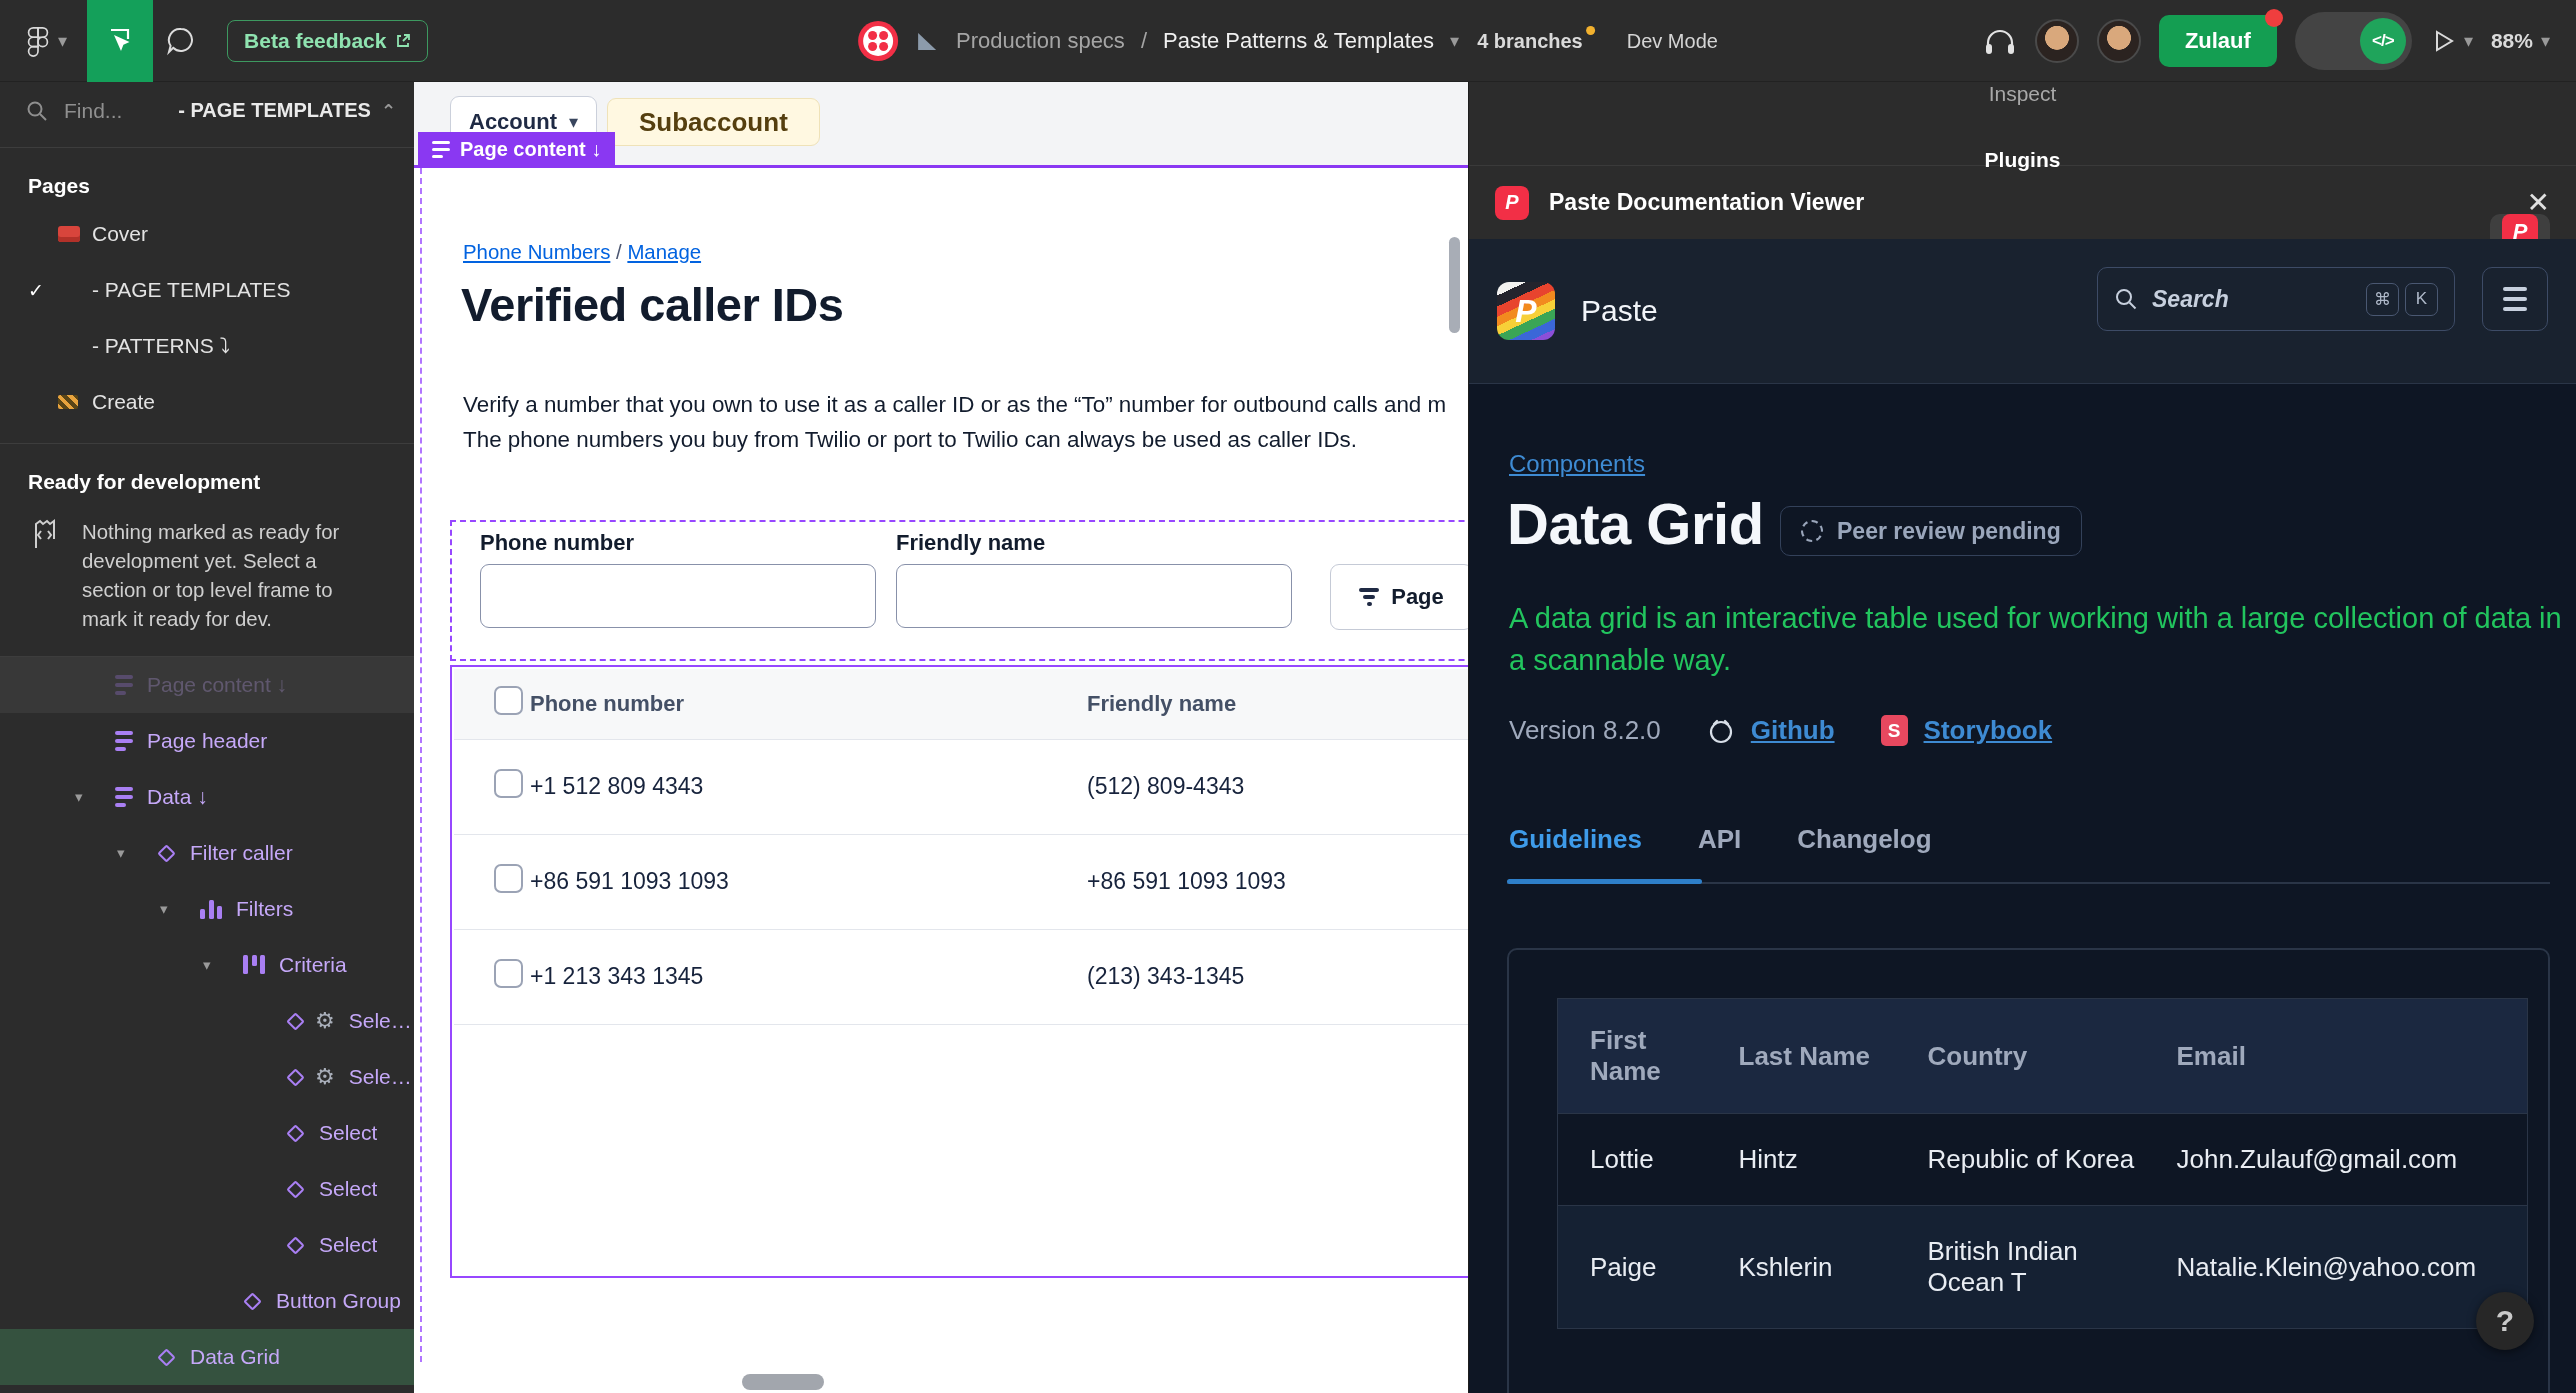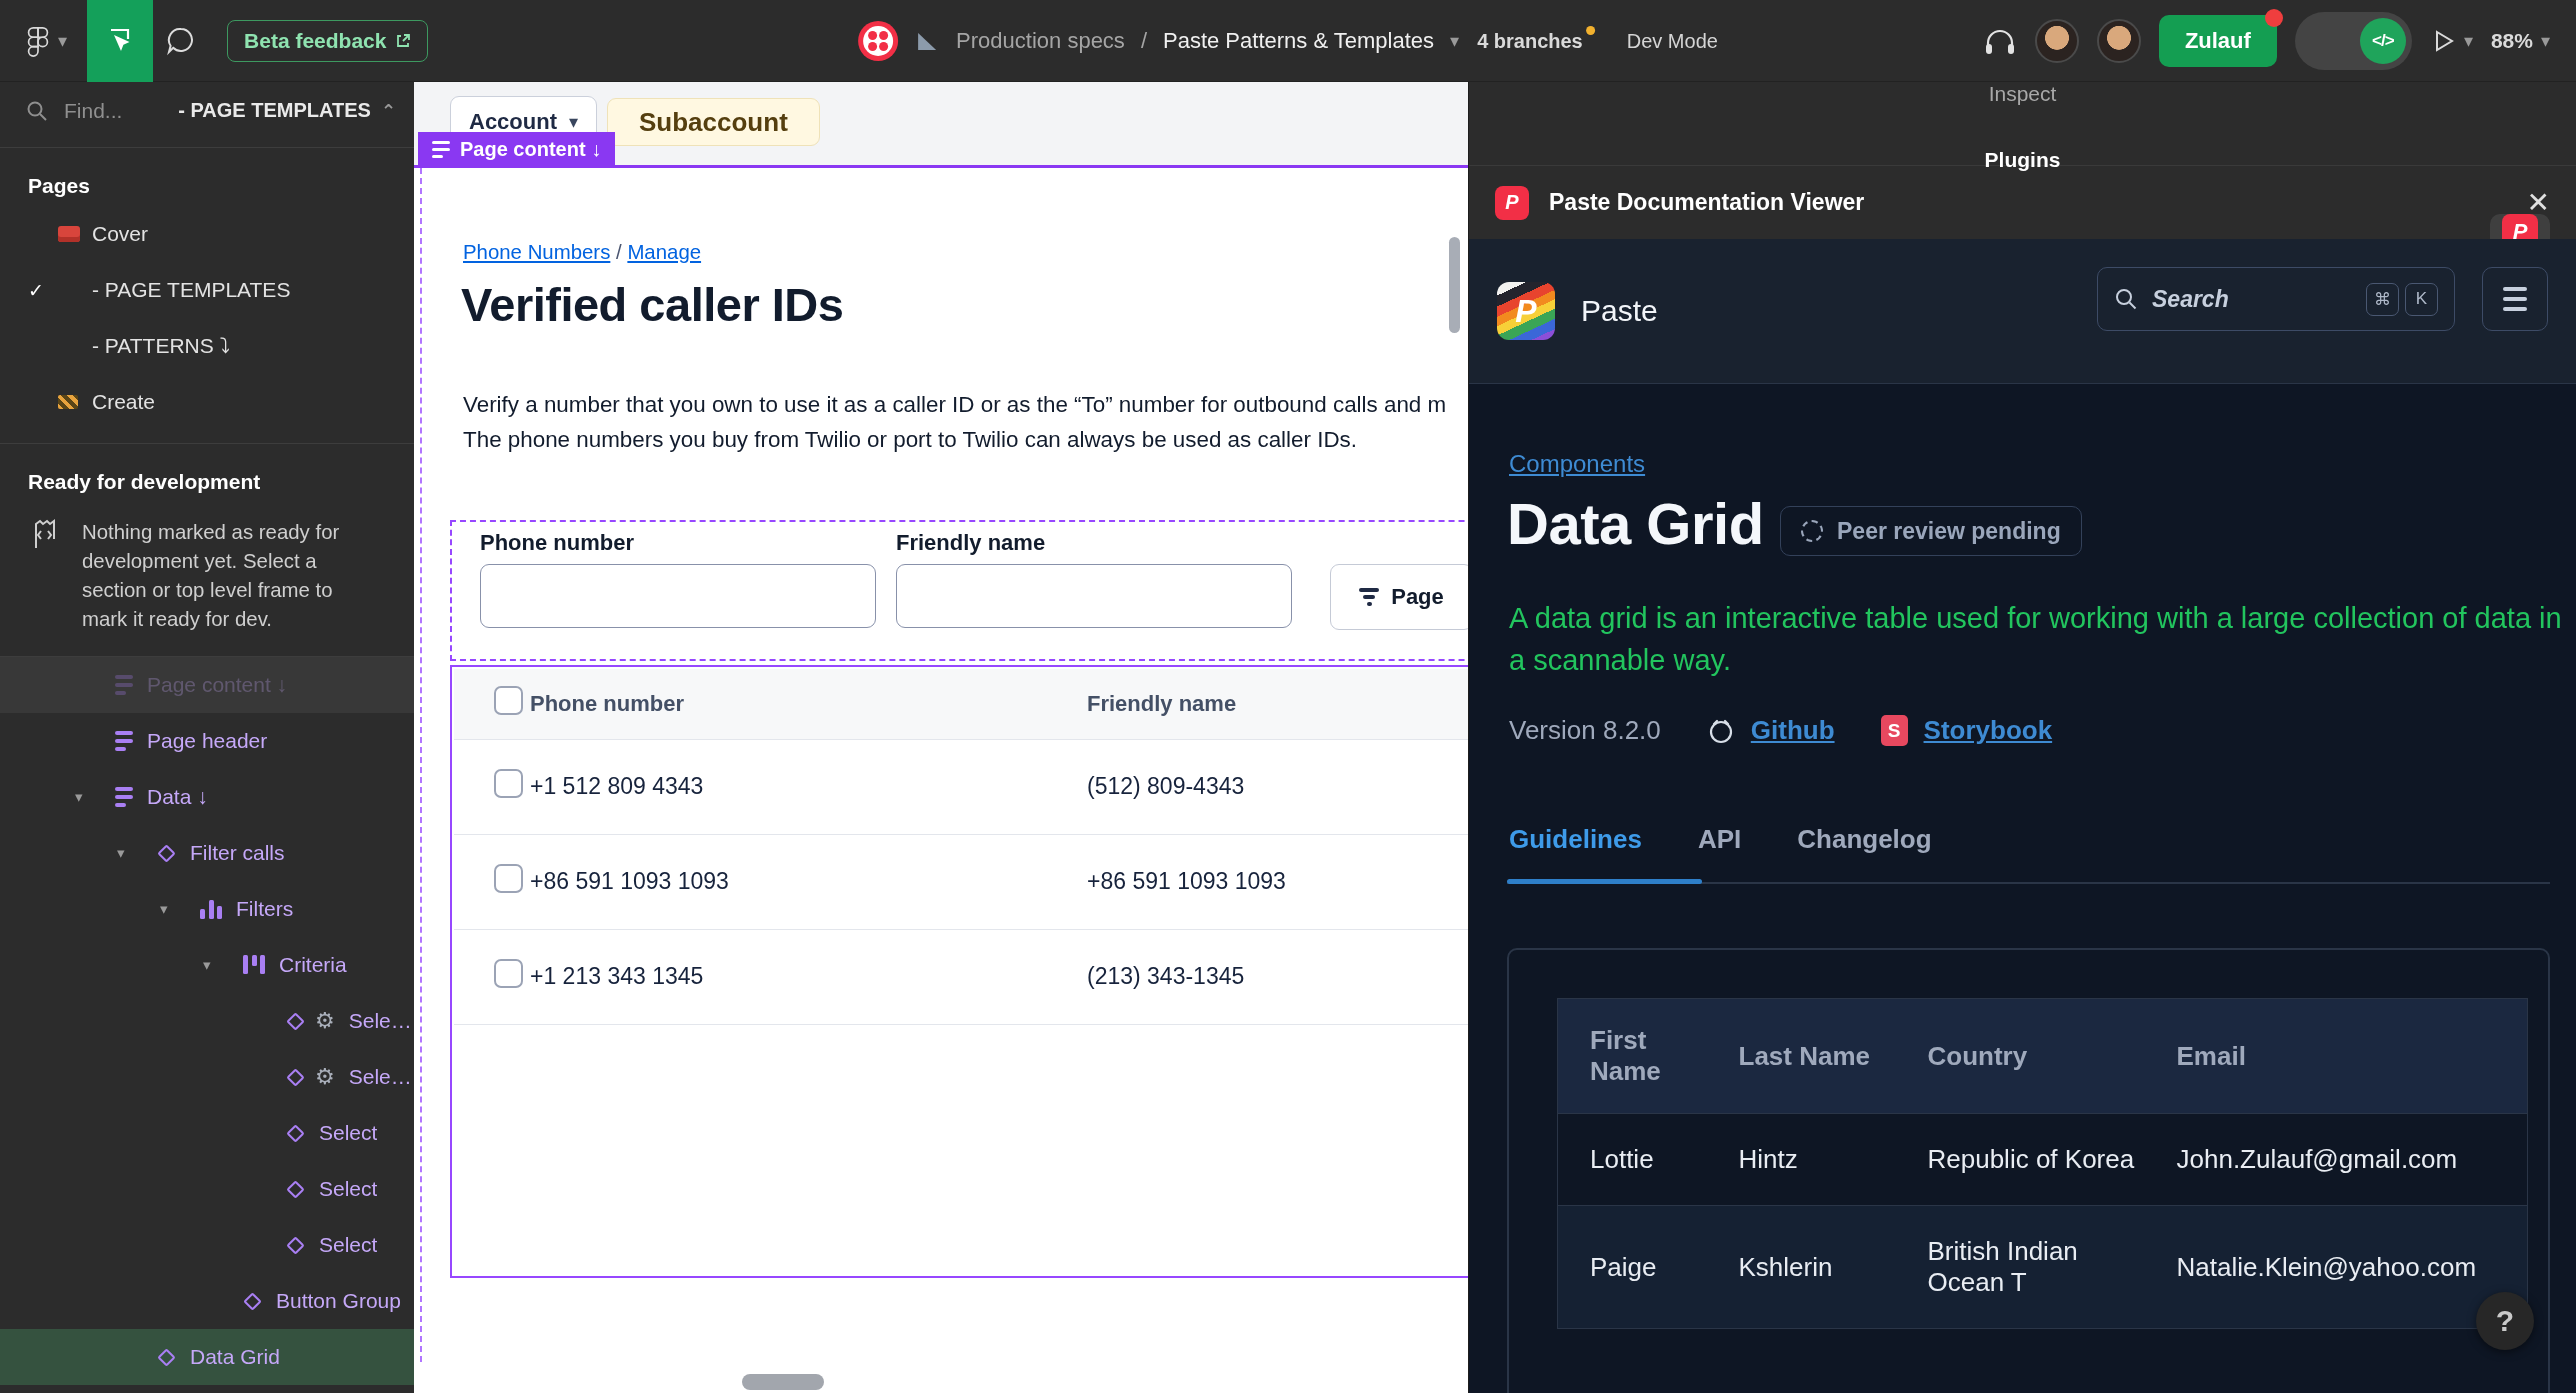--- a/index.html
+++ b/index.html
@@ -329,21 +329,21 @@
               <i></i>
             </span>
           </span>
           <span class="llabel">Data ↓</span>
         </div>
         <div class="lrow" style="padding-left: 117px;">
           <span class="lchev">▾</span>
           <span class="licon">
             <span class="ic-diamond"></span>
           </span>
-          <span class="llabel">Filter calls</span>
+          <span class="llabel">Filter caller</span>
         </div>
         <div class="lrow" style="padding-left: 160px;">
           <span class="lchev">▾</span>
           <span class="licon">
             <span class="ic-vbars">
               <i></i>
               <i></i>
               <i></i>
             </span>
           </span>

